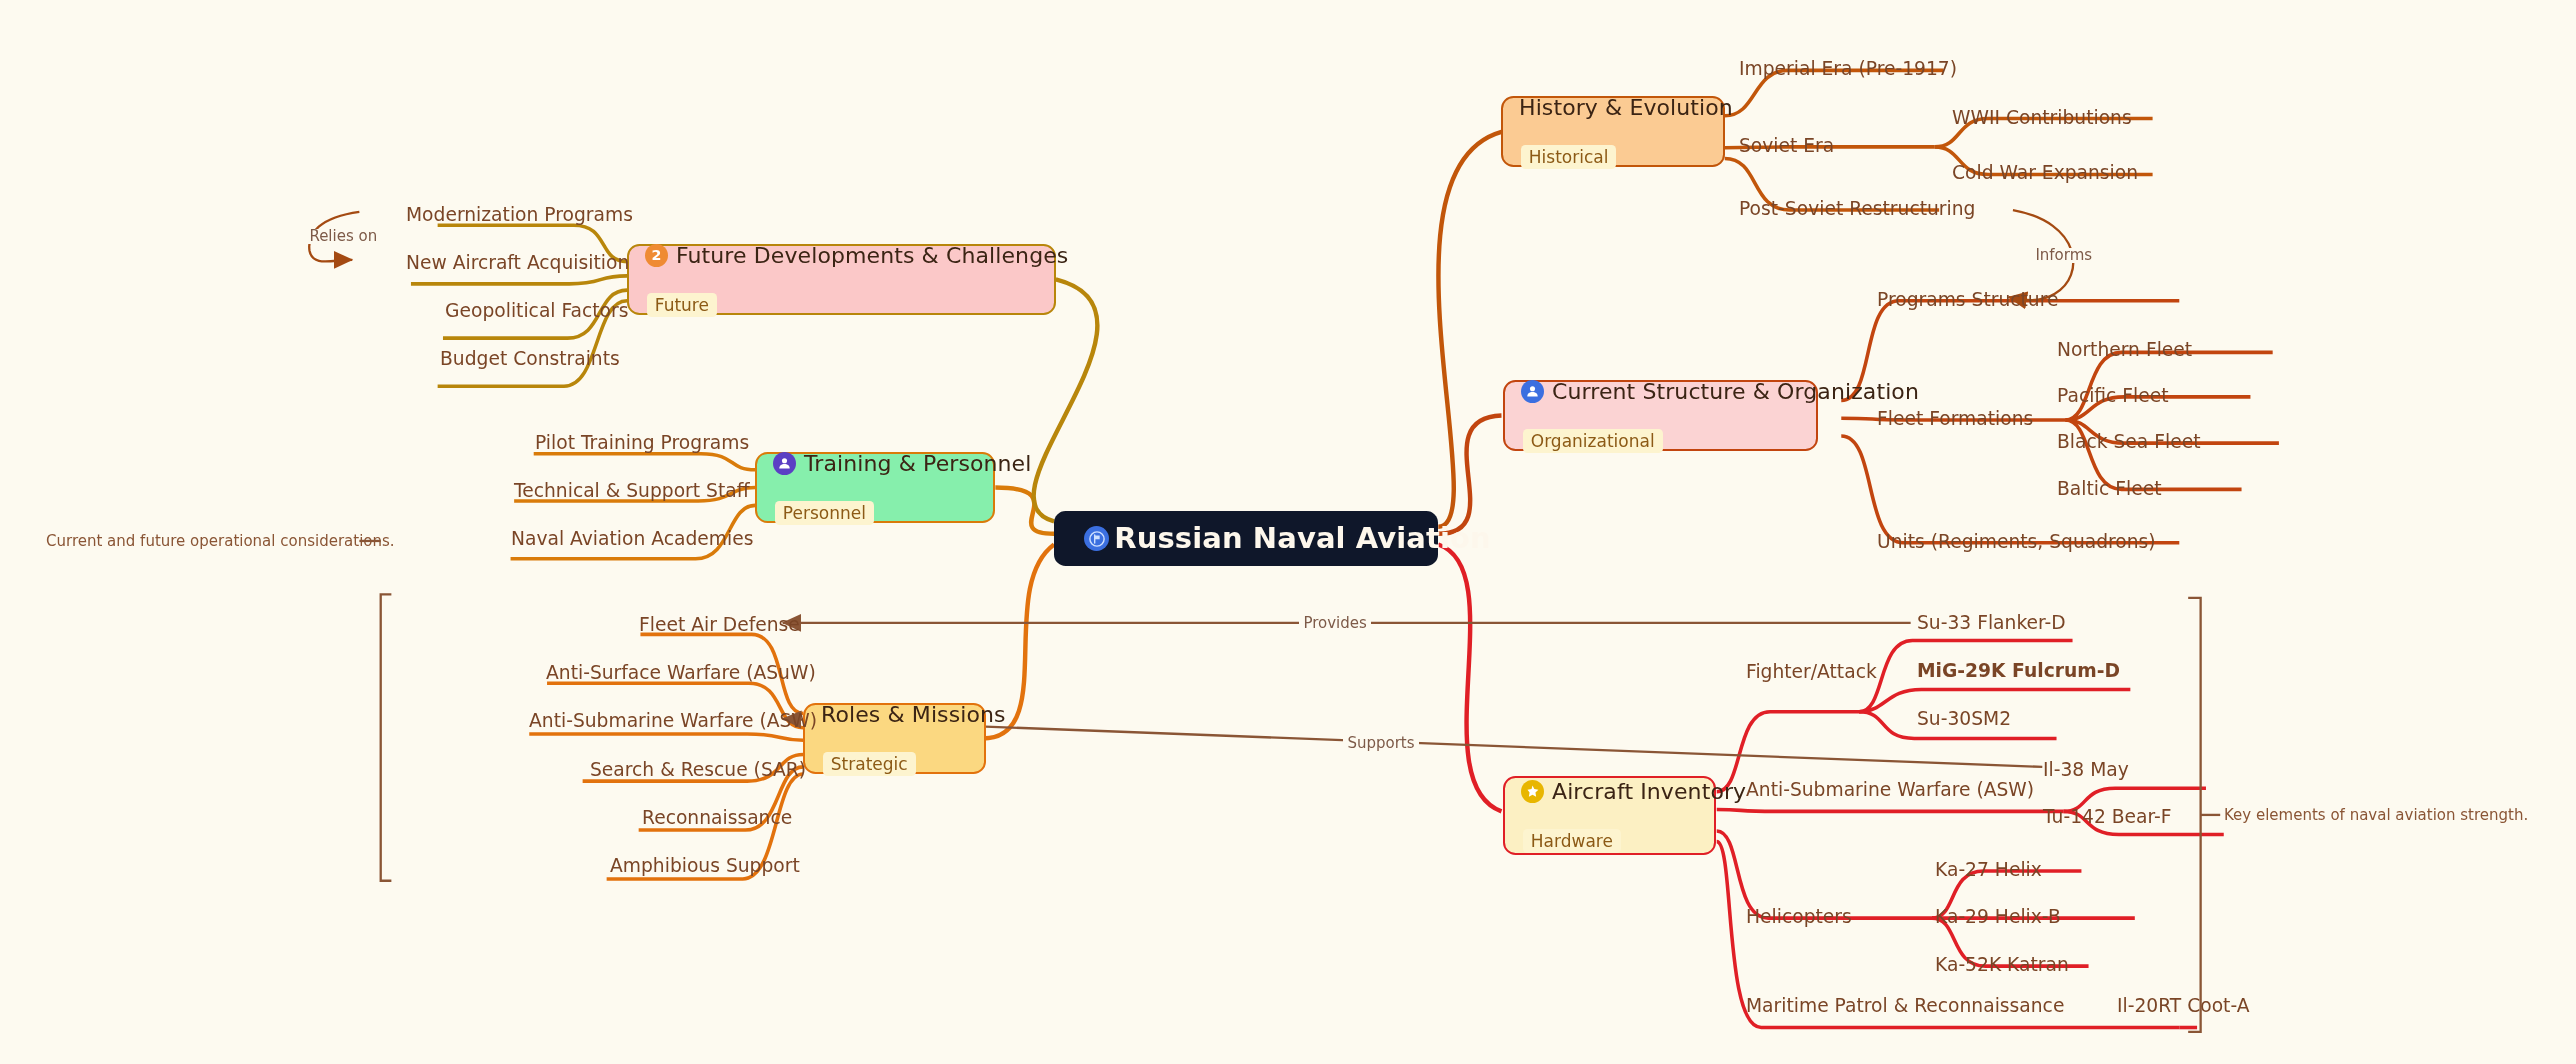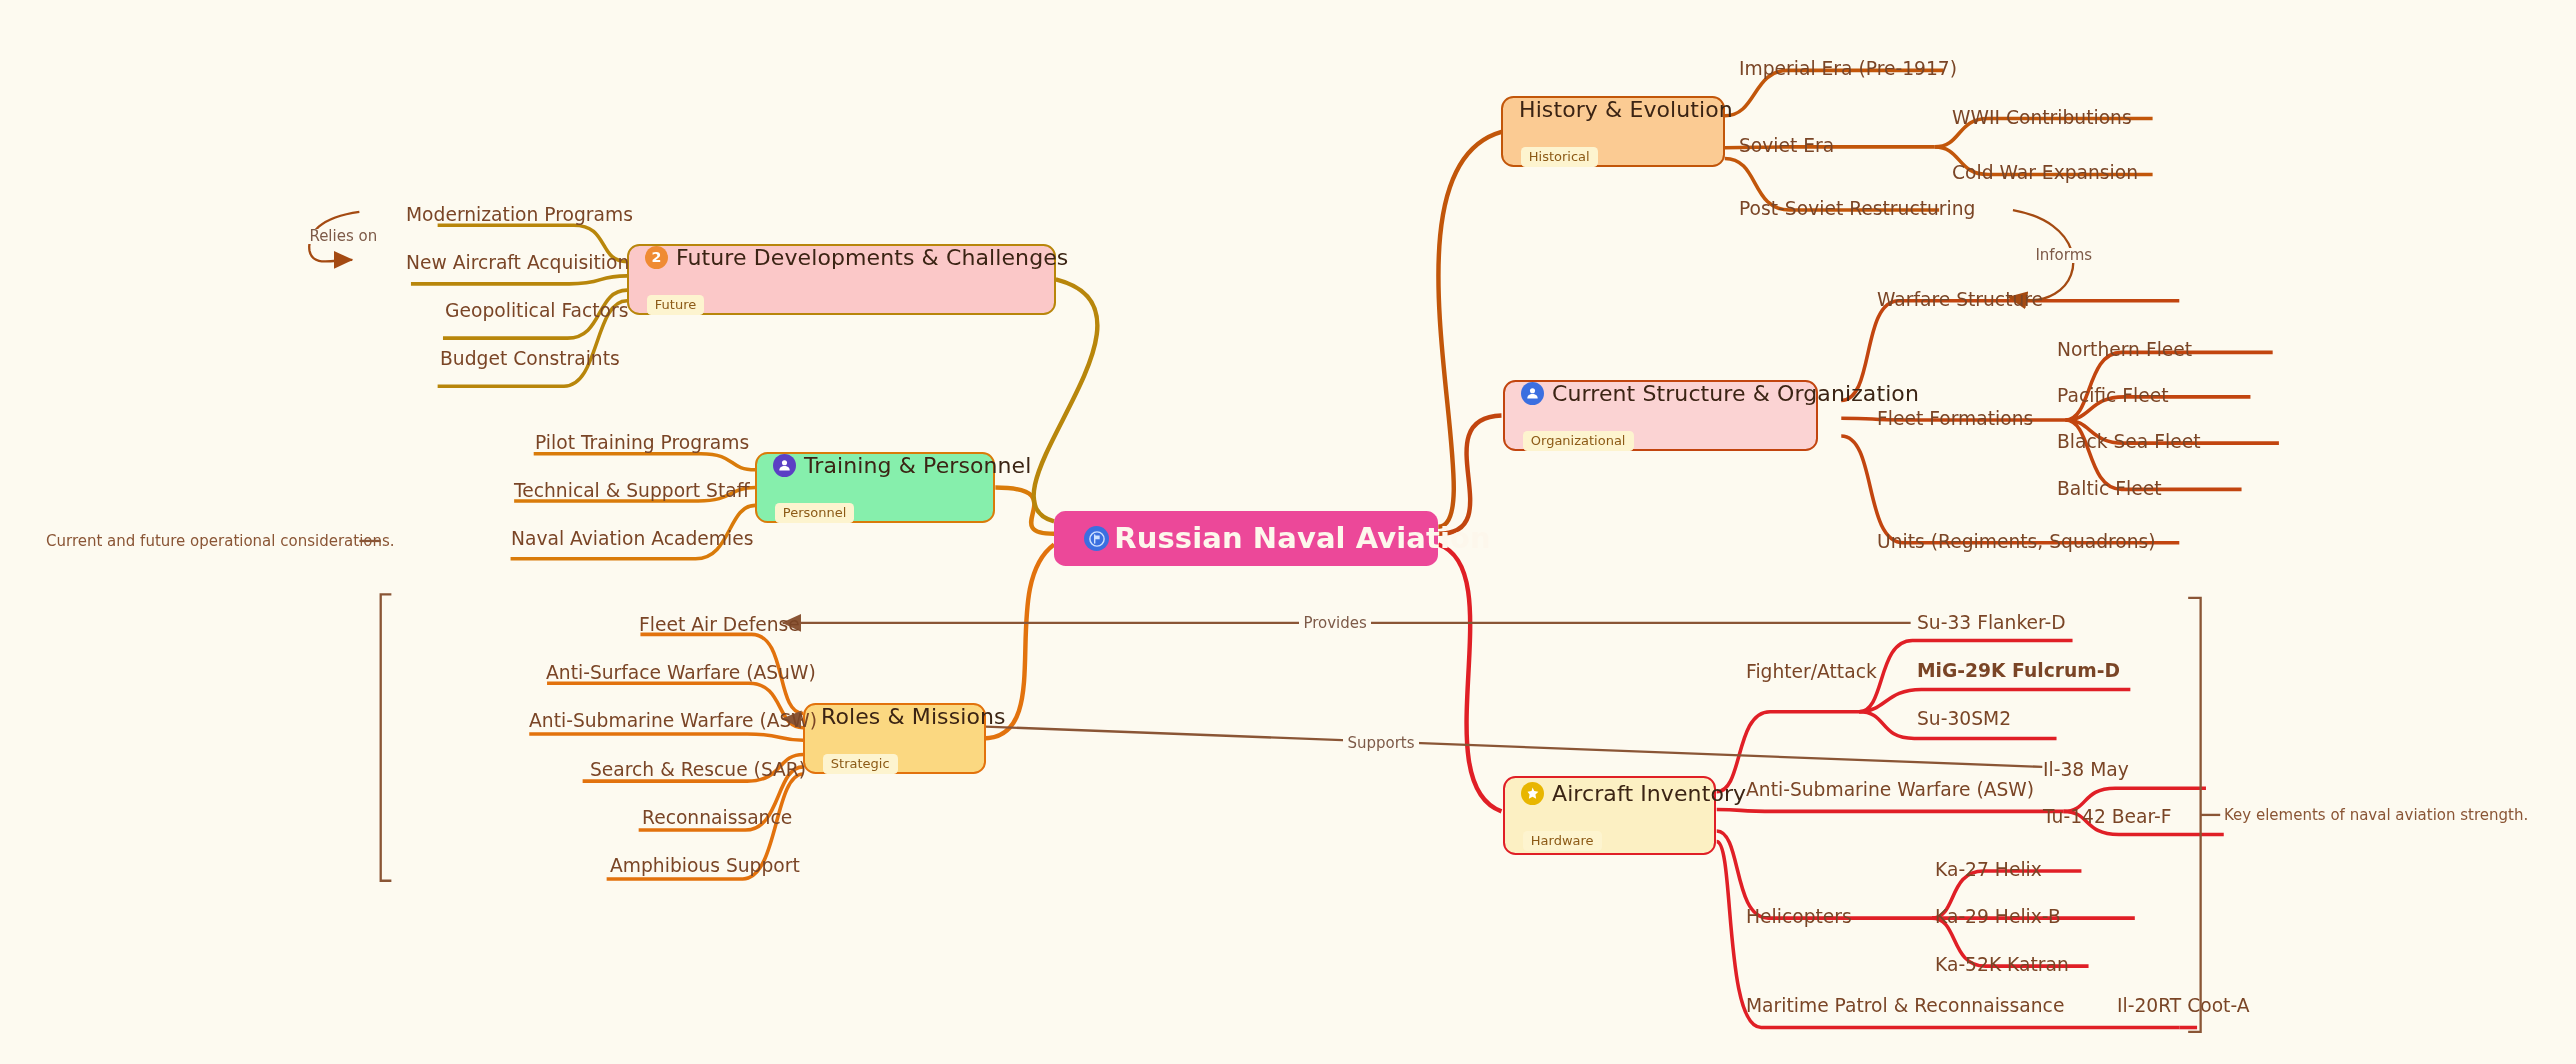--- a/index.html
+++ b/index.html
@@ -25,30 +25,30 @@
   .node .ttl{
     display:flex;align-items:center;gap:8px;
     font-size:22px;color:#3b2414;letter-spacing:0.1px;
     white-space:nowrap;line-height:1.05;
   }
   .badge{
     align-self:flex-start;
     margin-top:8px;margin-left:1.8px;
     background:#fdf4cf;
     color:#8c5a16;
-    font-size:13px;
+    font-size:17px;
     padding:1.8px 8px 2.7px;
     border-radius:4.4px;
     white-space:nowrap;
   }
 
   
   #root-node{
     left:1054px;top:511px;width:384px;height:55px;
-    background:#ec4899;border:none;border-radius:11.6px;
+    background:#0f172a;border:none;border-radius:11.6px;
     padding:0 0 0 30px;justify-content:center;
   }
   #root-node .ttl{
     font-size:29px;font-weight:bold;color:#fdf7ec;gap:5.3px;
   }
 
   #n-history{left:1501px;top:96px;width:224px;height:71px;background:#fbcb93;border:2.7px solid #c2560a;}
   #n-structure{left:1503px;top:380px;width:315px;height:71px;background:#fbd3d3;border:2.7px solid #c2450f;}
   #n-aircraft{left:1503px;top:776px;width:213px;height:79px;background:#fcf0c3;border:2.7px solid #e01f26;}
   #n-roles{left:803px;top:703px;width:183px;height:71px;background:#fbd881;border:2.7px solid #e2720d;}
@@ -205,21 +205,21 @@
     <span class="ico blue">
       <svg width="15" height="15" viewBox="0 0 17 17">
             <circle cx="8.5" cy="5.4" r="2.9" fill="#fff"></circle>
             <path d="M2.6 14.2c0-3.3 2.6-5 5.9-5s5.9 1.7 5.9 5z" fill="#fff"></path>
           </svg>
     </span>
     <span>Current Structure &amp; Organization</span>
   </div>
   <span class="badge">Organizational</span>
 </div>
-<div class="leaf l2" style="left:1877px;top:291px;">Warfare Structure</div>
+<div class="leaf l2" style="left:1877px;top:291px;">Programs Structure</div>
 <div class="leaf l2" style="left:1877px;top:410px;">Fleet Formations</div>
 <div class="leaf l2" style="left:1877px;top:533px;">Units (Regiments, Squadrons)</div>
 <div class="leaf l3" style="left:2057px;top:341px;">Northern Fleet</div>
 <div class="leaf l3" style="left:2057px;top:387px;">Pacific Fleet</div>
 <div class="leaf l3" style="left:2057px;top:433px;">Black Sea Fleet</div>
 <div class="leaf l3" style="left:2057px;top:480px;">Baltic Fleet</div>
 
 <div class="node" id="n-aircraft">
   <div class="ttl">
     <span class="ico star">

